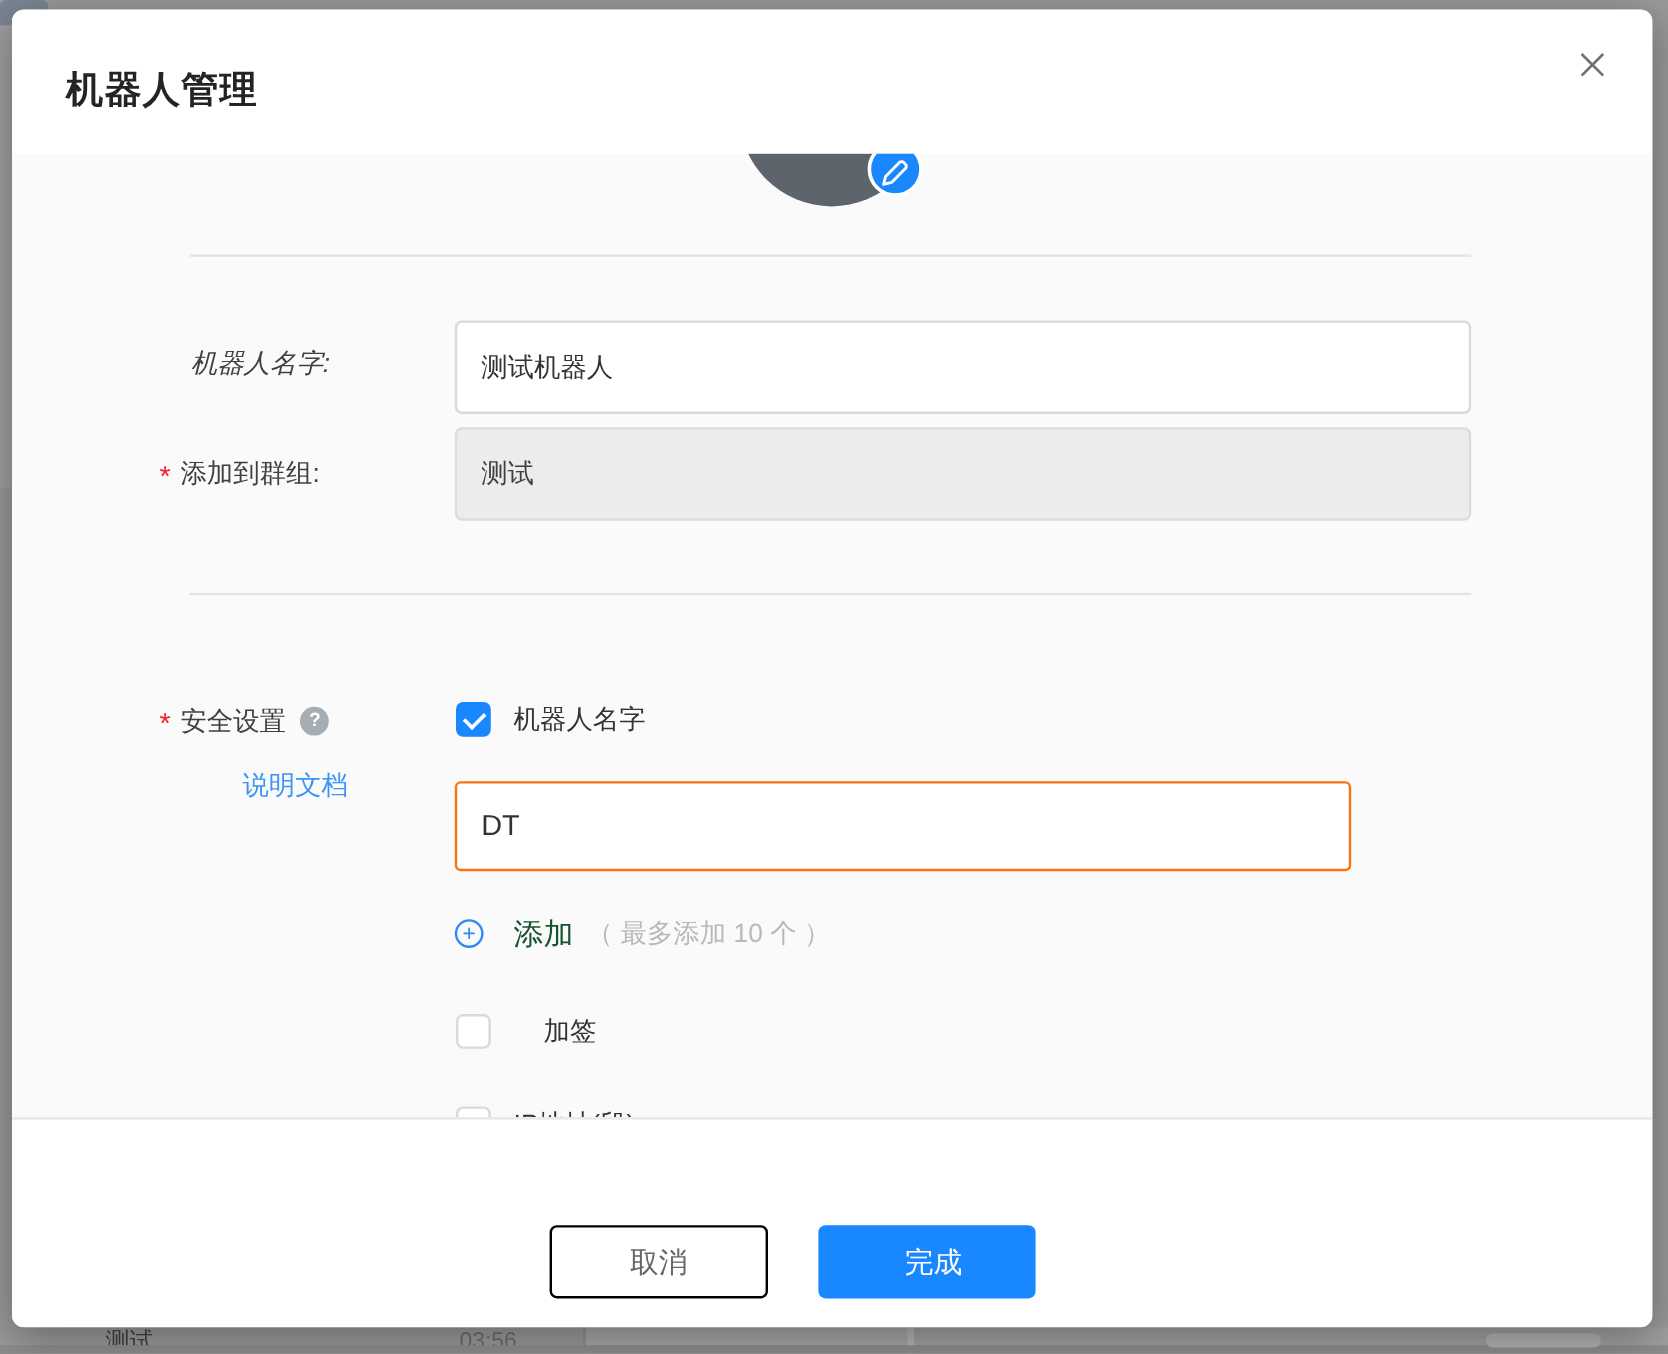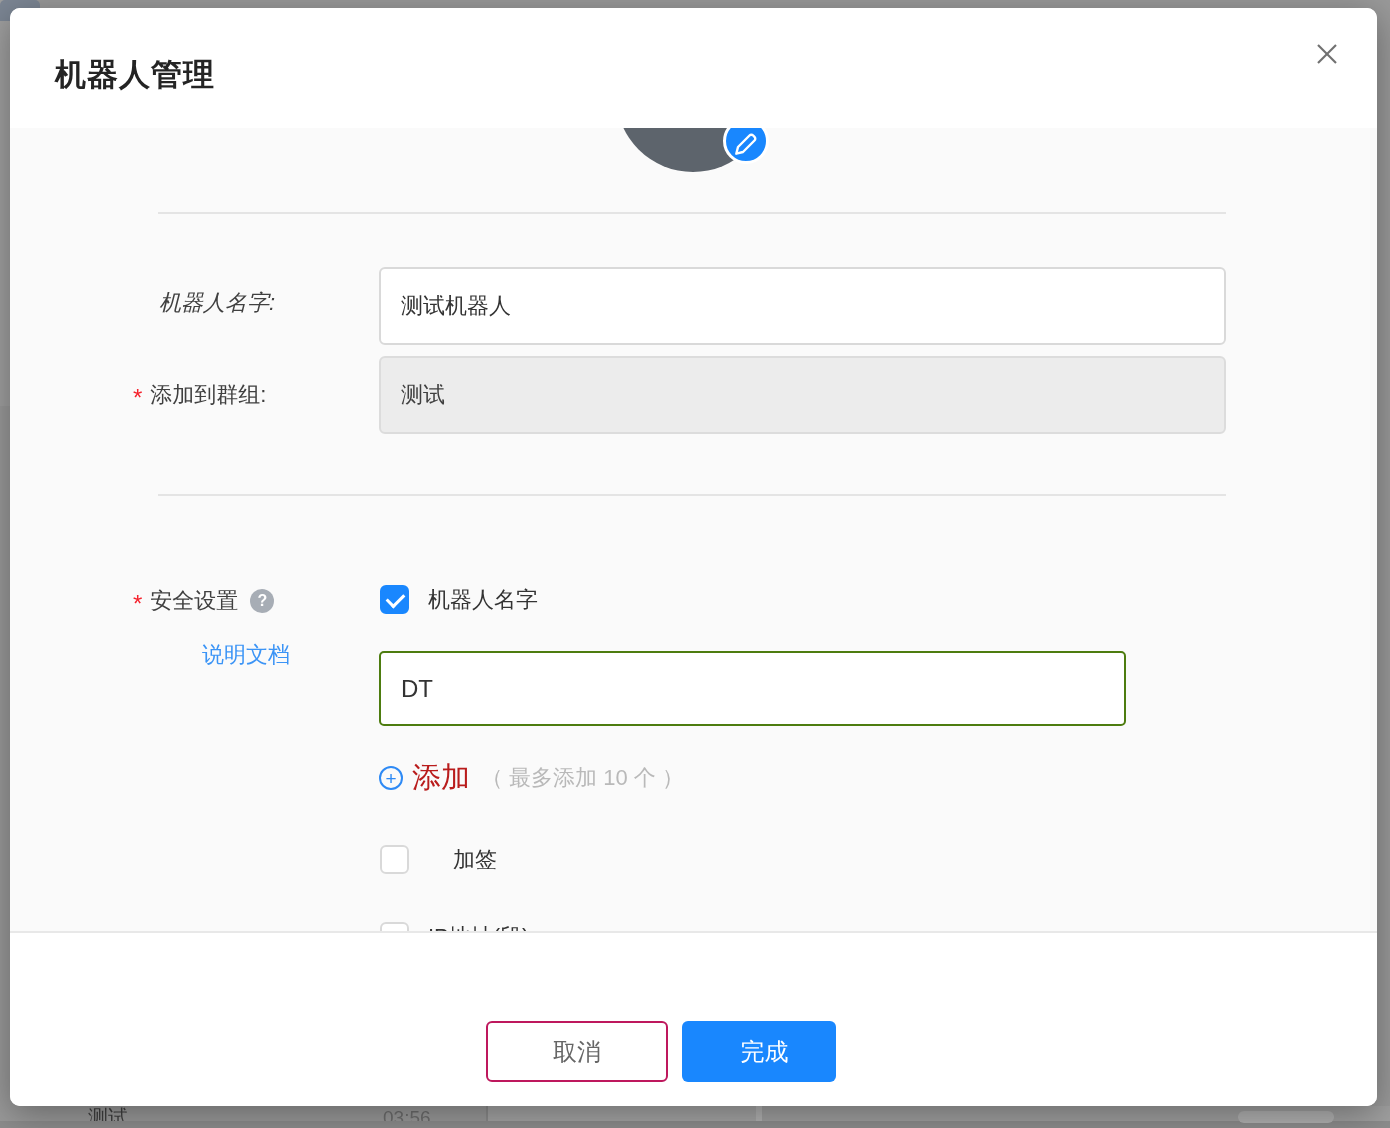--- a/index.html
+++ b/index.html
@@ -100,48 +100,48 @@
     transform:rotate(-45deg);
   }
   .cb-keyword { left:370px; top:457px; }
   .cb-sign    { left:370px; top:717px; }
   .cb-ip      { left:370px; top:794px; }
   .opt-label { position:absolute; left:418px; display:flex; align-items:center; height:29px; font-size:22px; color:#333; }
   .opt-keyword { top:457px; } .opt-sign { top:717px;margin-left:25px; } .opt-ip { top:794px; }
 
   .keyword-input {
     position:absolute; left:369px; top:523px; width:747px; height:75px;
-    border:2px solid #4d7c0f; border-radius:5px; background:#fff;
+    border:2px solid #f97316; border-radius:5px; background:#fff;
     font-size:24px; color:#333; padding:0 20px;
     font-family:"Liberation Sans","DejaVu Sans",sans-serif; outline:none;
   }
   .add-row { position:absolute; left:369px; top:636px; height:28px; display:flex; align-items:center; gap:9px; }
   .add-plus {
     width:24px; height:24px; border-radius:50%; border:2px solid #2e8af5;
     color:#2e8af5; font-size:19px; display:flex; align-items:center; justify-content:center;
     line-height:1; cursor:pointer;
   }
-  .add-text { font-size:29px; color:#b91c1c; cursor:pointer; }
+  .add-text { font-size:25px; color:#14532d; cursor:pointer;margin-left:16px; }
   .add-hint { font-size:22px; color:#b9b9b9; margin-left:2px; }
 
   .modal-footer {
     position:absolute; left:0; bottom:0; width:100%; height:175px;
     background:#fff; border-top:2px solid #e8e8e8; z-index:4;
   }
   .agree-row { position:absolute; left:388px; top:30px; display:flex; align-items:center; gap:14px; }
   .agree-cb { position:relative; left:0; top:0; flex:0 0 auto; }
   .agree-text { font-size:22px; color:#404040; }
   .agree-link { font-size:22px; color:#3296fa; cursor:pointer; }
   .btn {
     position:absolute; top:88px; height:61px; border-radius:6px; font-size:24px;
     display:flex; align-items:center; justify-content:center; cursor:pointer;
     font-family:"Liberation Sans","DejaVu Sans",sans-serif;
   }
-  .btn-cancel { left:476px; width:182px; background:#fff; border:2px solid #be185d; color:#666; }
-  .btn-confirm { left:672px; width:154px; background:#1987fe; border:none; color:#fff;padding-left:11px; }
+  .btn-cancel { left:448px; width:182px; background:#fff; border:2px solid #000000; color:#666; }
+  .btn-confirm { left:672px; width:181px; background:#1987fe; border:none; color:#fff;padding-left:11px; }
 </style>
 </head>
 <body>
 
 <div class="screen">
 
   <div class="bg-item bg-logo"></div>
   <div class="bg-item bg-av-dblue"></div>
   <div class="bg-item bg-av-photo"></div>
   <div class="bg-item bg-av-blue1"></div>

